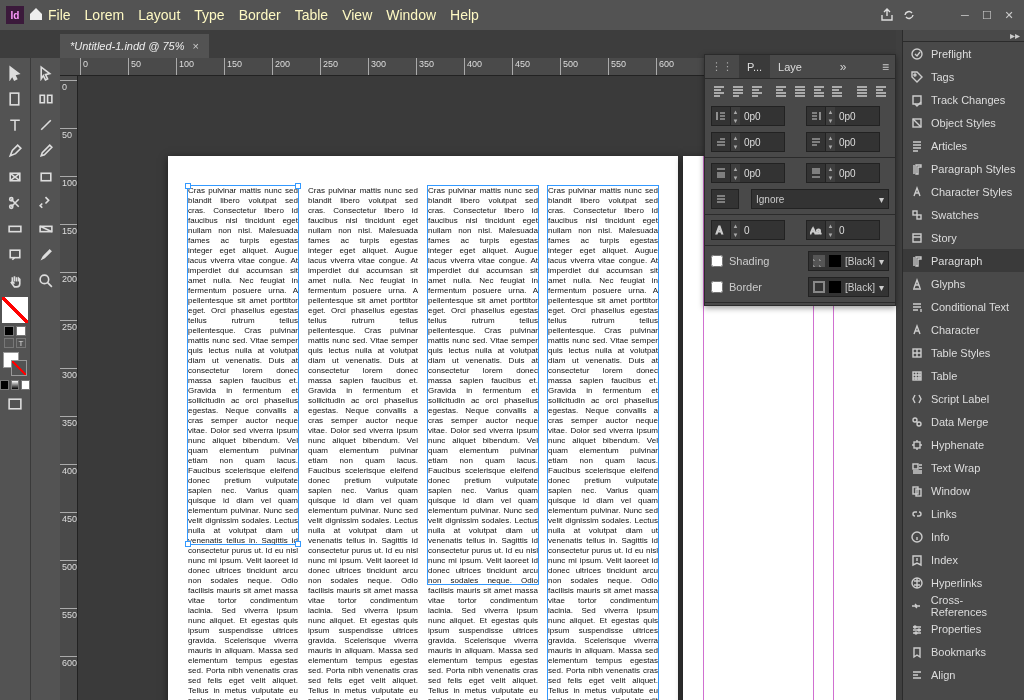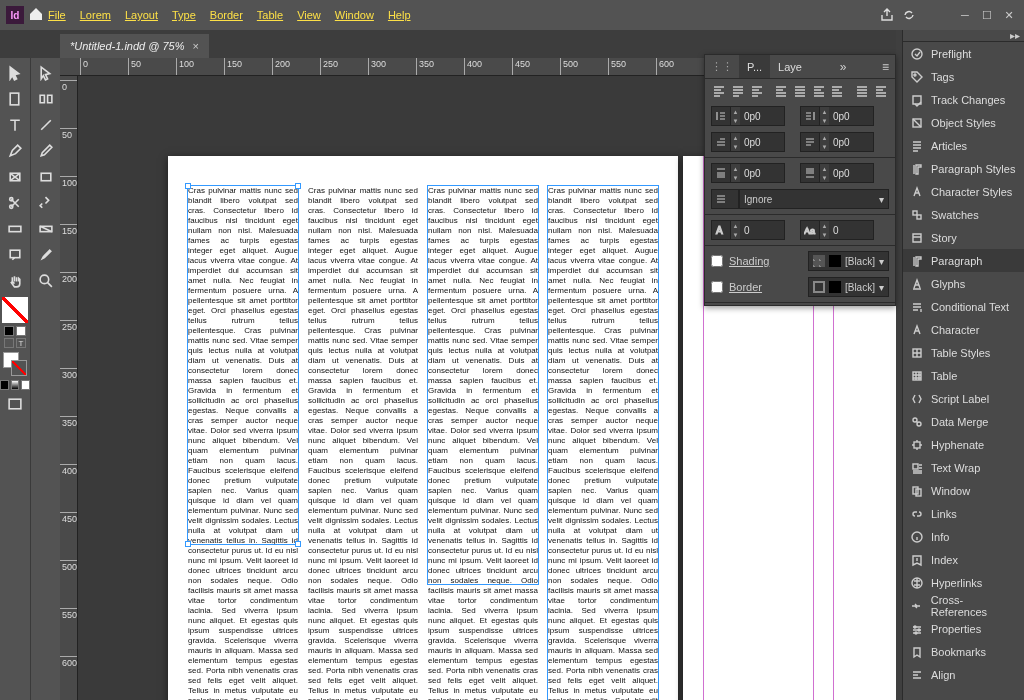--- a/index.html
+++ b/index.html
@@ -2,21 +2,21 @@
 <html><head>
 <meta charset="utf-8">
 <style>
 * { margin: 0; padding: 0; box-sizing: border-box; font-family: "Segoe UI", Tahoma, sans-serif; }
 html, body { width: 1024px; height: 700px; overflow: hidden; background: #333; color: #ccc; font-size: 11px; }
 
 
 .menubar { height: 30px; background: #535353; display: flex; align-items: center; padding: 0 6px; gap: 4px; }
 .menubar .app-icon { width: 18px; height: 18px; background: #3b1a3b; display: flex; align-items: center; justify-content: center; color: #ff9aff; font-weight: bold; font-size: 10px; }
 .menubar .home-icon svg { fill: #eee; }
-.menubar .menu-item { color: #fde047; font-size: 11px; cursor: default; text-decoration: underline; }
+.menubar .menu-item { color: #fef9c3; font-size: 14px; cursor: default; }
 .menubar .spacer { flex: 1; }
 .menubar .winbtn { width: 18px; height: 14px; color: #ccc; display:flex; align-items:center; justify-content:center; cursor:default;}
 .share-icon{width:18px;height:18px;display:flex;align-items:center;justify-content:center}
 
 
 .tabbar { height: 28px; background: #3d3d3d; display: flex; align-items: flex-end; padding-left: 60px; }
 .doc-tab { height: 24px; background: #535353; color: #eee; font-size: 11px; display: flex; align-items: center; padding: 0 10px; gap: 8px; font-style: italic;}
 .doc-tab .close-x { font-style: normal; color:#ccc; }
 
 
@@ -53,34 +53,34 @@
 .page .frame .handle{position:absolute;width:6px;height:6px;background:#fff;border:1px solid #39f;}
 .page2{position:absolute;left:605px;top:80px;width:220px;height:760px;background:#fff;box-shadow:0 2px 8px rgba(0,0,0,.5);}
 .page2 .guide{position:absolute;top:0;bottom:0;border-left:1px solid #d070d0;}
 
 
 .float-panel { position: absolute; right: 128px; top: 54px; width: 192px; background: #494949; border: 1px solid #2b2b2b; z-index:20; box-shadow:0 2px 6px rgba(0,0,0,.4);}
 .float-panel .tabs{display:flex;height:24px;border-bottom:1px solid #2b2b2b;align-items:center;}
 .float-panel .tabs .tab{padding:0 8px;height:100%;display:flex;align-items:center;font-size:11px;color:#ddd;}
 .float-panel .tabs .tab.active{background:#3a3a3a;}
 .float-panel .tabs .more{margin-left:auto;padding:0 6px;font-size:12px;}
-.fp-row{display:flex;align-items:center;gap:0;padding:3px 6px;}
+.fp-row{display:flex;align-items:center;gap:12px;padding:3px 6px;}
 .fp-row.icons{gap:2px;}
 .align-btn{width:18px;height:18px;display:flex;align-items:center;justify-content:center;background:#494949;}
 .align-btn.sep{margin-left:6px;}
 .align-btn svg{stroke:#ccc;stroke-width:1.4;}
 .num-field{display:flex;align-items:center;height:20px;background:#333;border:1px solid #222;}
 .num-field .lab{width:18px;height:18px;display:flex;align-items:center;justify-content:center;}
 .num-field .lab svg{stroke:#ccc;fill:none;stroke-width:1.2;}
 .num-field .spin{width:10px;display:flex;flex-direction:column;}
 .num-field .spin div{height:9px;display:flex;align-items:center;justify-content:center;font-size:6px;color:#aaa;background:#3e3e3e;border-left:1px solid #222;}
 .num-field input{width:44px;height:18px;background:#333;border:none;color:#ddd;font-size:10px;padding:0 4px;outline:none;}
 .fp-row .pair{flex:1;display:flex;}
 .fp-select{flex:1;height:20px;background:#333;border:1px solid #222;color:#ccc;font-size:10px;padding:0 4px;display:flex;align-items:center;justify-content:space-between;}
-.fp-check{display:flex;align-items:center;gap:6px;font-size:11px;color:#ccc;text-decoration:underline;}
+.fp-check{display:flex;align-items:center;gap:6px;font-size:11px;color:#ccc;}
 .fp-check input{accent-color:#888;width:12px;height:12px;}
 .sw-chip{display:flex;align-items:center;gap:4px;background:#333;border:1px solid #222;height:20px;padding:0 4px;font-size:10px;}
 .sw-chip .box{width:12px;height:12px;background:#000;}
 .hr{height:1px;background:#2b2b2b;margin:2px 0;}
 .fp-bottom{display:flex;justify-content:flex-end;gap:4px;padding:4px 6px;}
 .fp-bottom .ic{width:18px;height:16px;background:#3a3a3a;display:flex;align-items:center;justify-content:center;}
 
 
 .dock { position: absolute; right: 0; top: 30px; bottom: 0; width: 122px; background: #494949; border-left:1px solid #2b2b2b; z-index:15;}
 .dock .dock-head{height:12px;display:flex;justify-content:flex-end;align-items:center;padding-right:4px;color:#ccc;font-size:10px;border-bottom:1px solid #2b2b2b;}

